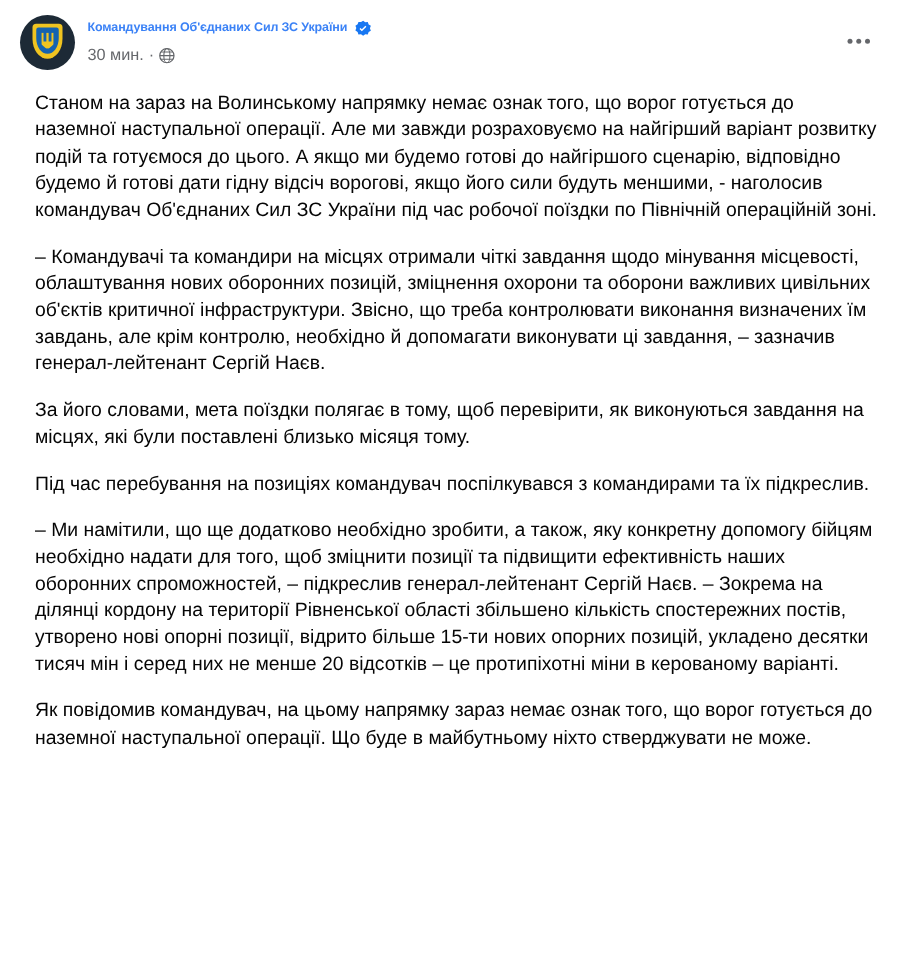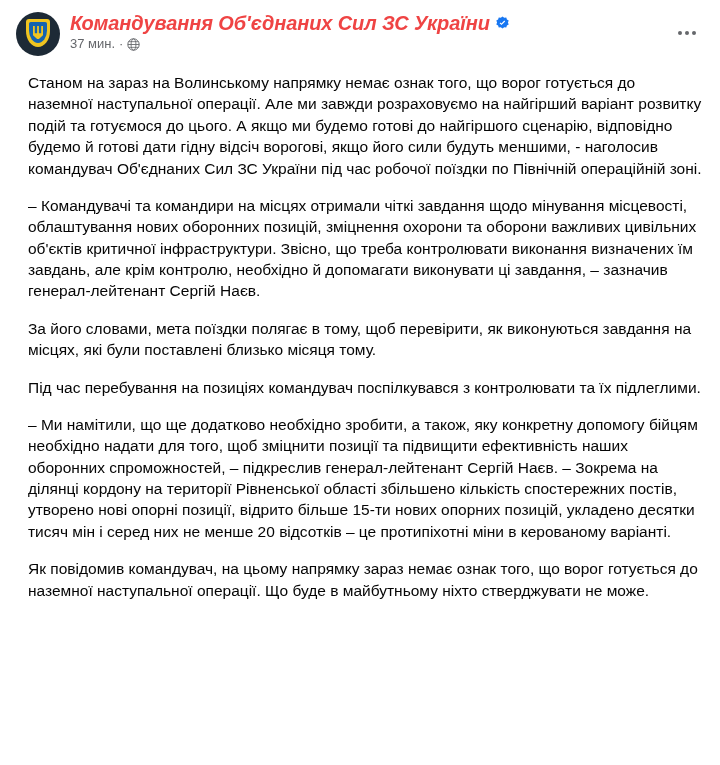--- a/index.html
+++ b/index.html
@@ -77,25 +77,24 @@
     padding-top: 1px;
     flex: 1 1 auto;
     min-width: 0;
   }
   .page-name-row {
     display: flex;
     align-items: center;
     line-height: 20px;
   }
   .page-name {
-    font-size: 20px;
+    font-size: 10px;
     font-weight: bold;
-    color: #ef4444;
+    color: #3b82f6;
     letter-spacing: -0.1px;
-    font-style: italic;
   }
   .verified-badge {
     width: 15px;
     height: 15px;
     margin-left: 5px;
     flex: 0 0 15px;
     position: relative;
     display: inline-block;
   }
   .verified-badge svg { display: block; }
@@ -179,21 +178,21 @@
       <div class="page-name-row">
         <span class="page-name">Командування Об'єднаних Сил ЗС України</span>
         <span class="verified-badge">
           <svg width="15" height="15" viewBox="0 0 16 16">
             <path fill="#1877f2" d="M8 0.6l1.8 1.3 2.2-.2.7 2.1 1.9 1.1-.8 2.1.8 2.1-1.9 1.1-.7 2.1-2.2-.2L8 13.4l-1.8-1.3-2.2.2-.7-2.1L1.4 9l.8-2.1-.8-2.1 1.9-1.1.7-2.1 2.2.2z"></path>
             <path fill="#ffffff" d="M6.9 9.7L4.9 7.7l.9-.9 1.1 1.1 3-3 .9.9z"></path>
           </svg>
         </span>
       </div>
       <div class="meta-row">
-        <span>37 мин.</span>
+        <span>30 мин.</span>
         <span class="meta-sep">·</span>
         <span class="globe-icon">
           <svg width="13" height="13" viewBox="0 0 16 16">
             <circle cx="8" cy="8" r="7" fill="none" stroke="#65676b" stroke-width="1.2"></circle>
             <ellipse cx="8" cy="8" rx="3" ry="7" fill="none" stroke="#65676b" stroke-width="1.1"></ellipse>
             <line x1="1" y1="8" x2="15" y2="8" stroke="#65676b" stroke-width="1.1"></line>
             <line x1="2" y1="4.5" x2="14" y2="4.5" stroke="#65676b" stroke-width="1"></line>
             <line x1="2" y1="11.5" x2="14" y2="11.5" stroke="#65676b" stroke-width="1"></line>
           </svg>
         </span>
@@ -206,18 +205,18 @@
           <i></i>
           <i></i>
         </span>
     </div>
   </div>
 
   <div class="post-body">
     <p>Станом на зараз на Волинському напрямку немає ознак того, що ворог готується до наземної наступальної операції. Але ми завжди розраховуємо на найгірший варіант розвитку подій та готуємося до цього. А якщо ми будемо готові до найгіршого сценарію, відповідно будемо й готові дати гідну відсіч ворогові, якщо його сили будуть меншими, - наголосив командувач Об'єднаних Сил ЗС України під час робочої поїздки по Північній операційній зоні.</p>
     <p>– Командувачі та командири на місцях отримали чіткі завдання щодо мінування місцевості, облаштування нових оборонних позицій, зміцнення охорони та оборони важливих цивільних об'єктів критичної інфраструктури. Звісно, що треба контролювати виконання визначених їм завдань, але крім контролю, необхідно й допомагати виконувати ці завдання, – зазначив генерал-лейтенант Сергій Наєв.</p>
     <p>За його словами, мета поїздки полягає в тому, щоб перевірити, як виконуються завдання на місцях, які були поставлені близько місяця тому.</p>
-    <p>Під час перебування на позиціях командувач поспілкувався з контролювати та їх підлеглими.</p>
+    <p>Під час перебування на позиціях командувач поспілкувався з командирами та їх підкреслив.</p>
     <p>– Ми намітили, що ще додатково необхідно зробити, а також, яку конкретну допомогу бійцям необхідно надати для того, щоб зміцнити позиції та підвищити ефективність наших оборонних спроможностей, – підкреслив генерал-лейтенант Сергій Наєв. – Зокрема на ділянці кордону на території Рівненської області збільшено кількість спостережних постів, утворено нові опорні позиції, відрито більше 15-ти нових опорних позицій, укладено десятки тисяч мін і серед них не менше 20 відсотків –  це протипіхотні міни в керованому варіанті.</p>
     <p>Як повідомив командувач, на цьому напрямку зараз немає ознак того, що ворог готується до наземної наступальної операції. Що буде в майбутньому ніхто стверджувати не може.</p>
   </div>
 
 </div>
 
 </body></html>

